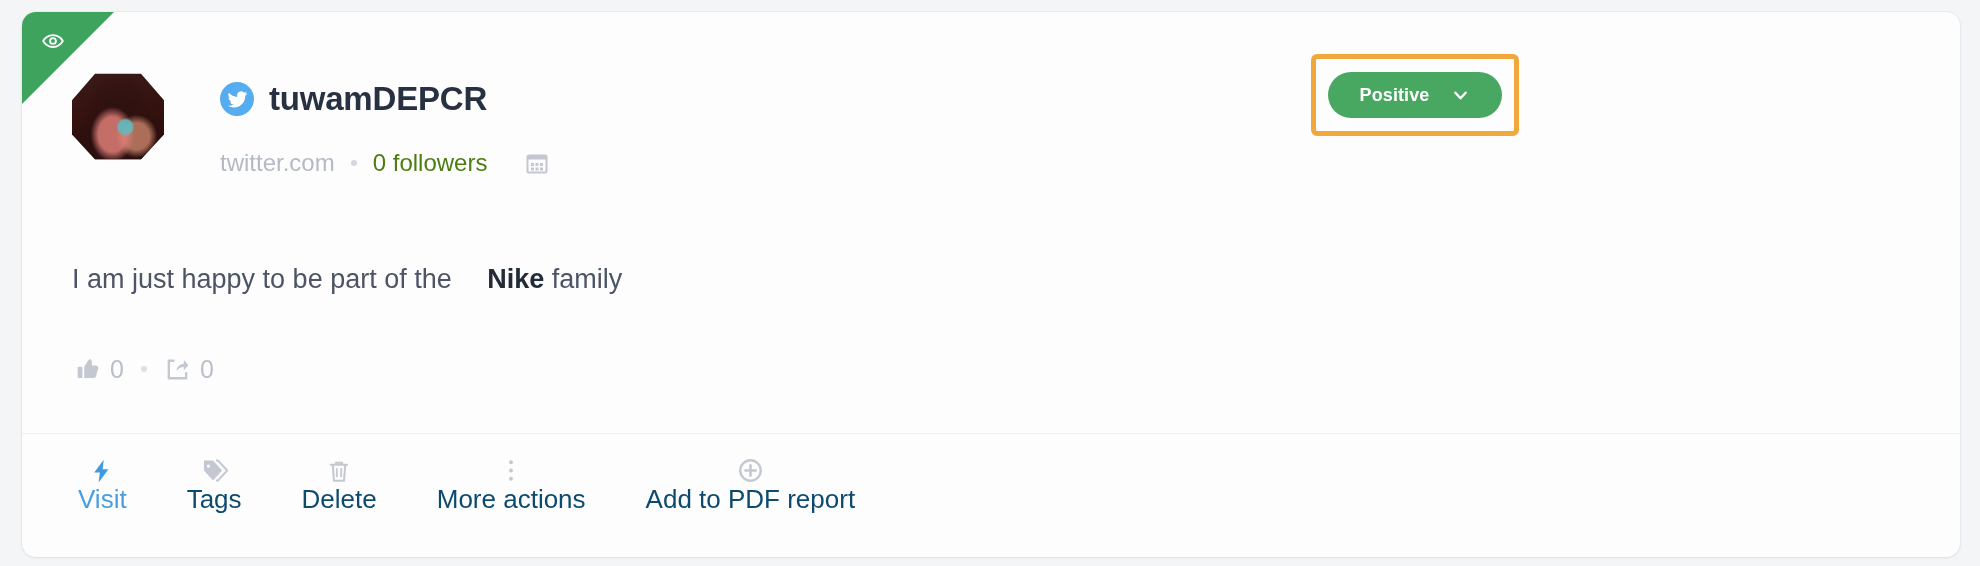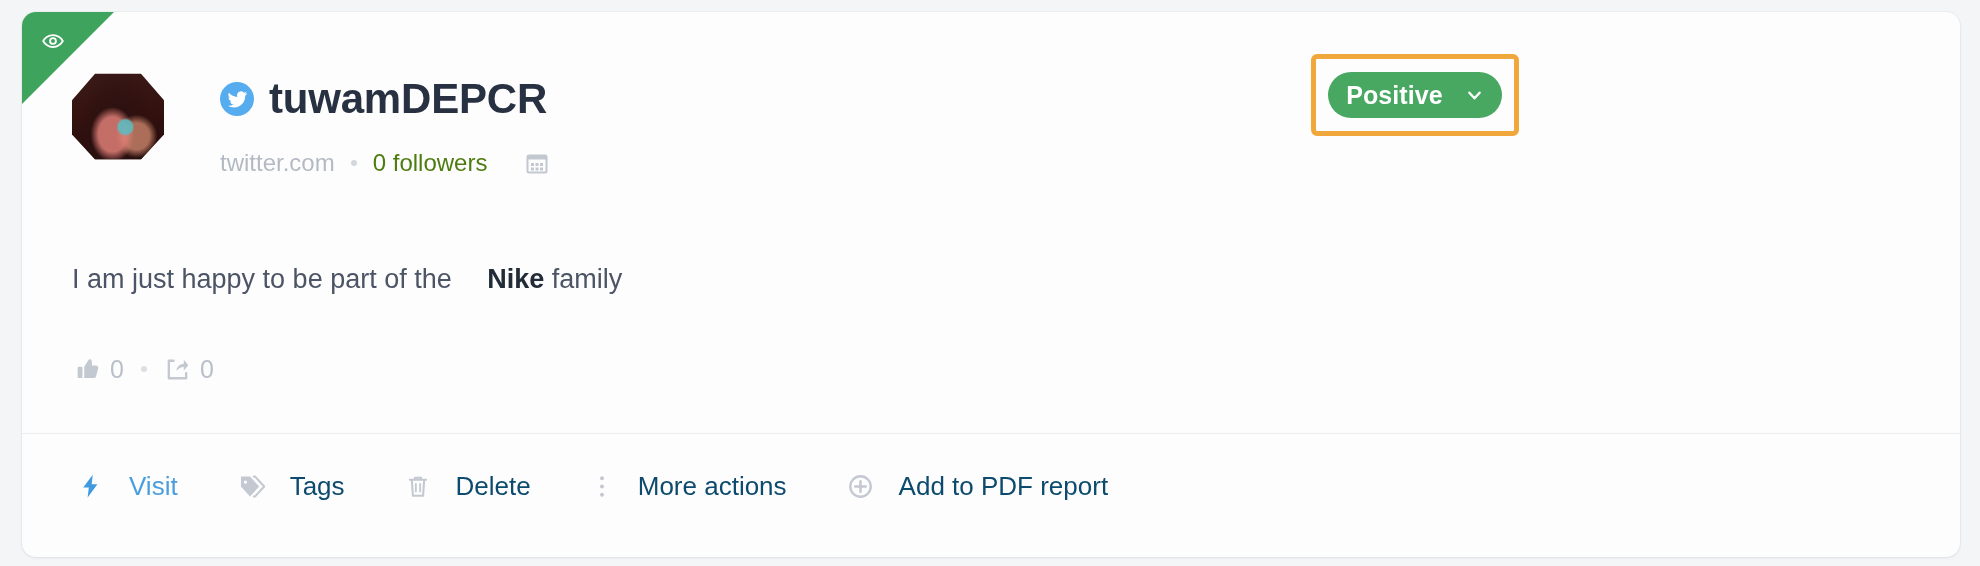--- a/index.html
+++ b/index.html
@@ -98,21 +98,21 @@
     width: 34px;
     height: 34px;
     border-radius: 50%;
     background: #55acee;
     display: flex;
     align-items: center;
     justify-content: center;
     flex: none;
   }
   .username {
-    font-size: 42px;
+    font-size: 33px;
     font-weight: bold;
     color: #273142;
     letter-spacing: -.2px;
     white-space: nowrap;
   }
 
   .meta-row {
     display: flex;
     align-items: center;
     margin-top: 26px;
@@ -163,21 +163,21 @@
     align-items: center;
     justify-content: center;
     gap: 22px;
     cursor: pointer;
     border: none;
     padding: 0;
     font-family: inherit;
   }
   .sentiment-label {
     color: #ffffff;
-    font-size: 25px;
+    font-size: 18px;
     font-weight: bold;
     letter-spacing: .1px;
   }
 
   
   .body-text {
     position: absolute;
     left: 50px;
     top: 250px;
     font-size: 27px;
@@ -225,24 +225,25 @@
     position: absolute;
     left: 56px;
     top: 452px;
     display: flex;
     align-items: center;
     height: 44px;
   }
   .action {
     display: flex;
     align-items: center;
-    gap: 25px;
+    gap: 0;
     margin-right: 60px;
     cursor: pointer;
     white-space: nowrap;
+    flex-direction: column;
   }
   .action-label {
     font-size: 26px;
     color: #0c4a6e;
   }
   .action.primary .action-label { color: #4a9ede; }
   .action .ic { flex: none; display: flex; align-items: center; }
 </style>
 </head>
 <body>

